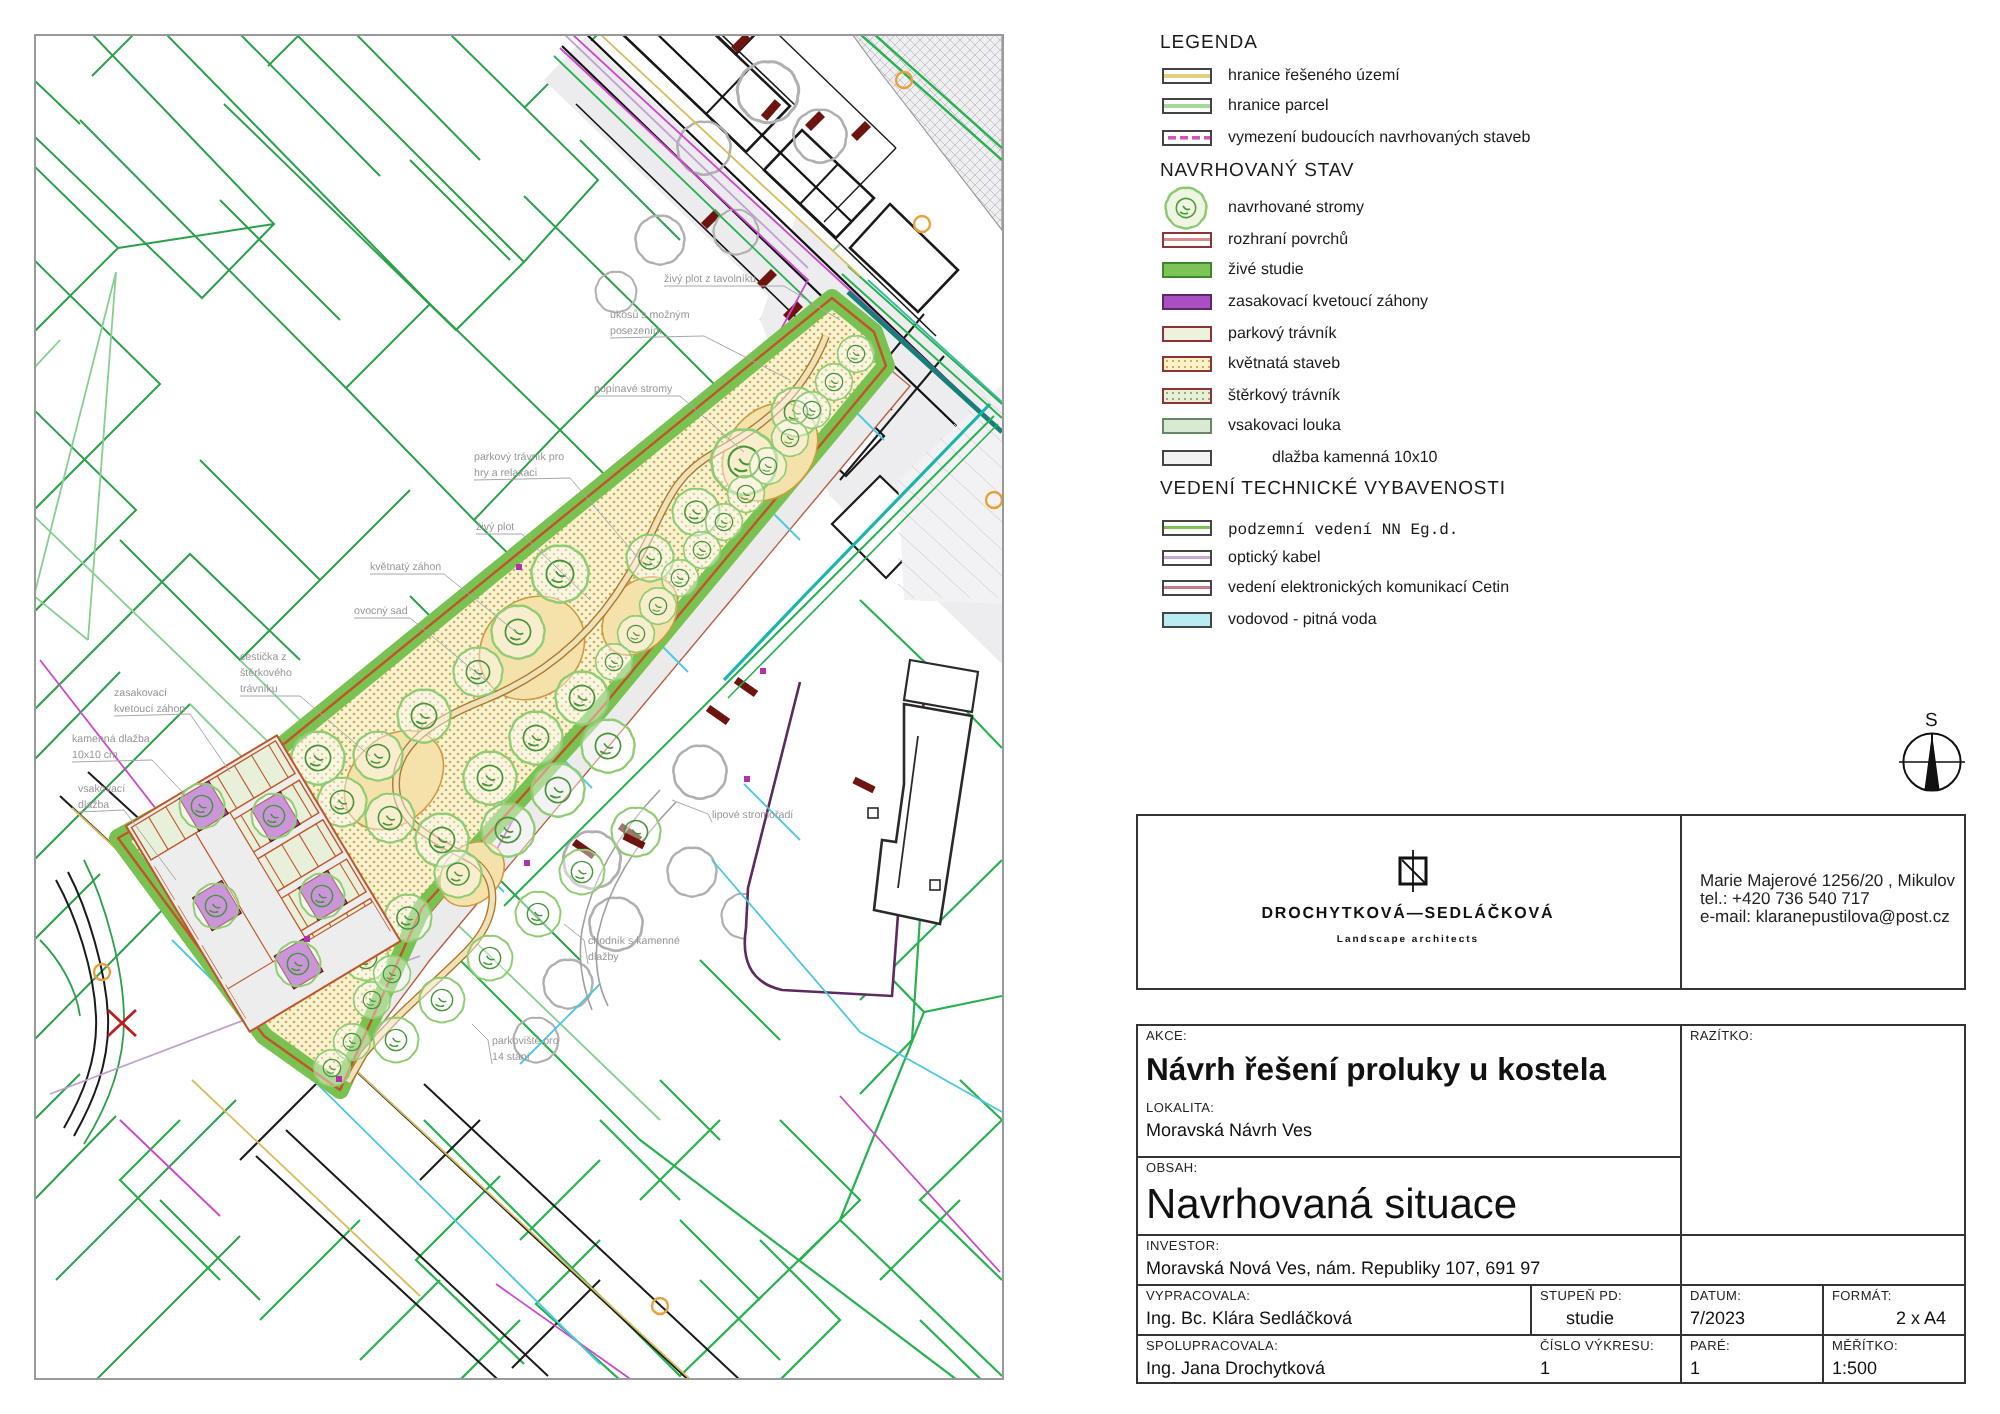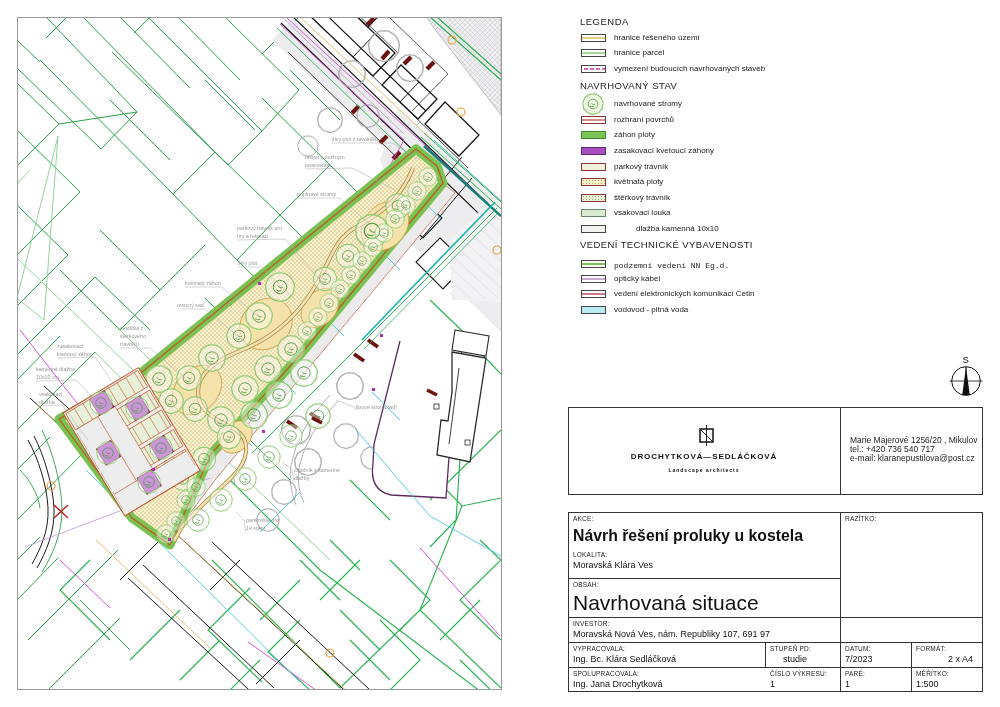--- a/index.html
+++ b/index.html
@@ -376,30 +376,30 @@
 <svg class="abs" style="left:581px;top:92px;" width="24" height="24" viewBox="-12 -12 24 24">
 <path d="M0.0,-10.0A6.4,6.4 0 0 1 5.4,-8.4A6.4,6.4 0 0 1 9.1,-4.2A6.4,6.4 0 0 1 9.9,1.4A6.4,6.4 0 0 1 7.6,6.5A6.4,6.4 0 0 1 2.8,9.6A6.4,6.4 0 0 1 -2.8,9.6A6.4,6.4 0 0 1 -7.6,6.5A6.4,6.4 0 0 1 -9.9,1.4A6.4,6.4 0 0 1 -9.1,-4.2A6.4,6.4 0 0 1 -5.4,-8.4A6.4,6.4 0 0 1 -0.0,-10.0Z" fill="#eef6e2" stroke="#8cc870" stroke-width="1.2"></path>
 <path d="M1.6,-4.5A4.7,4.7 0 0 1 4.6,-1.5A4.7,4.7 0 0 1 4.0,2.6A4.7,4.7 0 0 1 0.5,4.8A4.7,4.7 0 0 1 -3.4,3.4A4.7,4.7 0 0 1 -4.8,-0.6A4.7,4.7 0 0 1 -2.5,-4.1A4.7,4.7 0 0 1 1.6,-4.5Z M-1.5,-1 Q0,1.5 2,0.5 M-3,2 Q-1,3.5 1,2.5" fill="none" stroke="#4f9c3c" stroke-width="0.8"></path>
 </svg>
 <div class="lgtx" style="top:99px;">navrhované stromy</div>
 
 <div class="lgsw" style="top:116px;border:1px solid #8c3434;background:linear-gradient(#fff 0 35%,#d98a8a 35% 60%,#fff 60% 100%);"></div>
 <div class="lgtx" style="top:115px;">rozhraní povrchů</div>
 
 <div class="lgsw" style="top:131px;border:1px solid #3c8a2a;background:#7cc457;"></div>
-<div class="lgtx" style="top:130px;">záhon ploty</div>
+<div class="lgtx" style="top:130px;">živé studie</div>
 
 <div class="lgsw" style="top:147px;border:1px solid #5c2a6a;background:#a94fc2;"></div>
 <div class="lgtx" style="top:146px;">zasakovací kvetoucí záhony</div>
 
 <div class="lgsw" style="top:163px;border:1px solid #8c3434;background:#eef2dc;"></div>
 <div class="lgtx" style="top:162px;">parkový trávník</div>
 
 <div class="lgsw" style="top:178px;border:1px solid #8c3434;background-image:radial-gradient(#d9a94f 28%,rgba(0,0,0,0) 32%);background-size:3px 3px;background-color:#f8f1ca;"></div>
-<div class="lgtx" style="top:177px;">květnatá ploty</div>
+<div class="lgtx" style="top:177px;">květnatá staveb</div>
 
 <div class="lgsw" style="top:194px;border:1px solid #8c3434;background-image:radial-gradient(#8faf6f 28%,rgba(0,0,0,0) 32%);background-size:3px 3px;background-color:#e9efd9;"></div>
 <div class="lgtx" style="top:193px;">štěrkový trávník</div>
 
 <div class="lgsw" style="top:209px;border:1px solid #668866;background:#d9e9d2;"></div>
 <div class="lgtx" style="top:208px;">vsakovaci louka</div>
 
 <div class="lgsw" style="top:225px;border:1px solid #444;background:#f2f2f0;"></div>
 <div class="lgtx" style="top:224px;padding-left:22px;">dlažba kamenná 10x10</div>
 
@@ -446,21 +446,21 @@
 <div class="abs" style="left:840px;top:512px;width:1px;height:105px;background:#333;"></div>
 
 <div class="abs lab" style="left:845px;top:515px;">RAZÍTKO:</div>
 
 <div class="abs lab" style="left:573px;top:515px;">AKCE:</div>
 
 <div class="abs" style="left:573px;top:527px;font-size:15.8px;font-weight:bold;color:#111;">Návrh řešení proluky u kostela</div>
 
 <div class="abs lab" style="left:573px;top:551px;">LOKALITA:</div>
 
-<div class="abs" style="left:573px;top:560px;font-size:9px;color:#111;">Moravská Klára Ves</div>
+<div class="abs" style="left:573px;top:560px;font-size:9px;color:#111;">Moravská Návrh Ves</div>
 
 <div class="abs" style="left:568px;top:578px;width:272px;height:1px;background:#333;"></div>
 
 <div class="abs lab" style="left:573px;top:581px;">OBSAH:</div>
 
 <div class="abs" style="left:573px;top:591px;font-size:21px;color:#111;">Navrhovaná situace</div>
 
 <div class="abs" style="left:568px;top:617px;width:415px;height:1px;background:#333;"></div>
 
 <div class="abs lab" style="left:573px;top:620px;">INVESTOR:</div>

